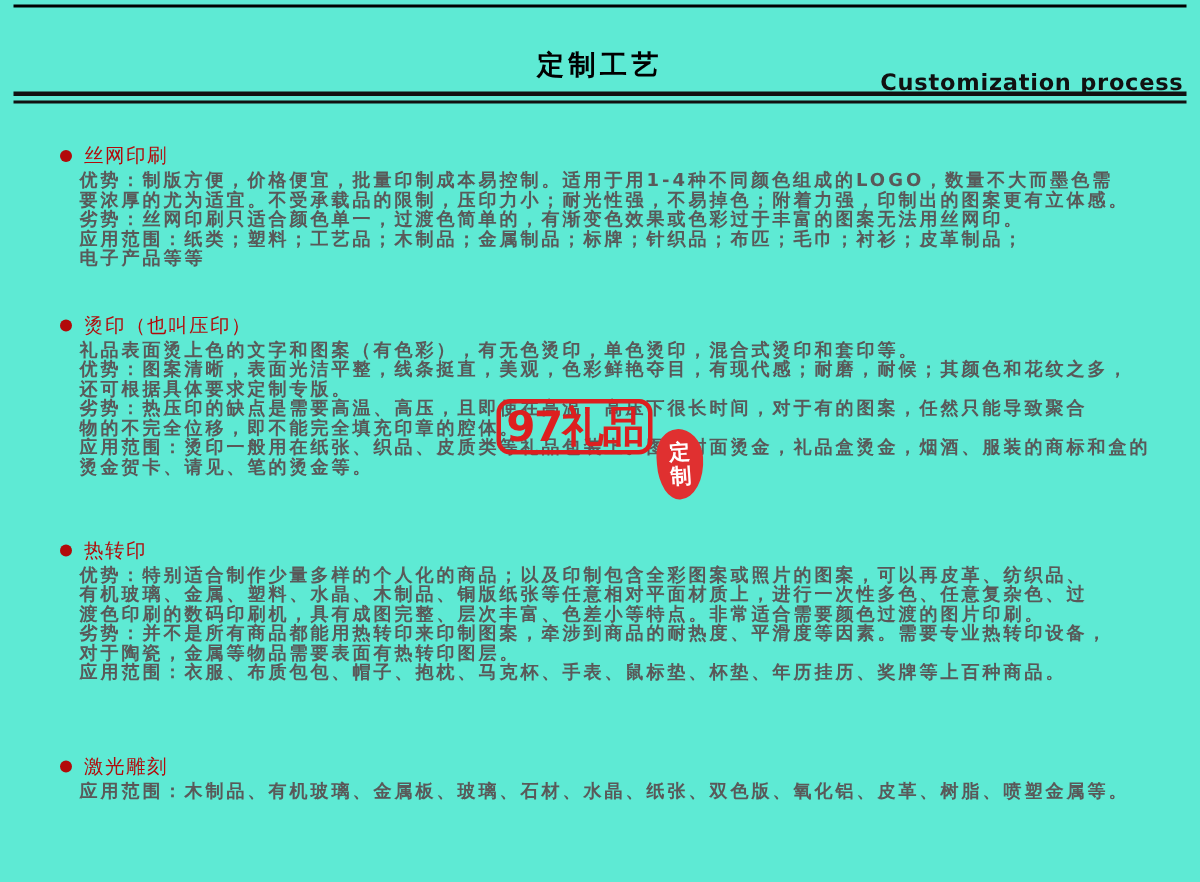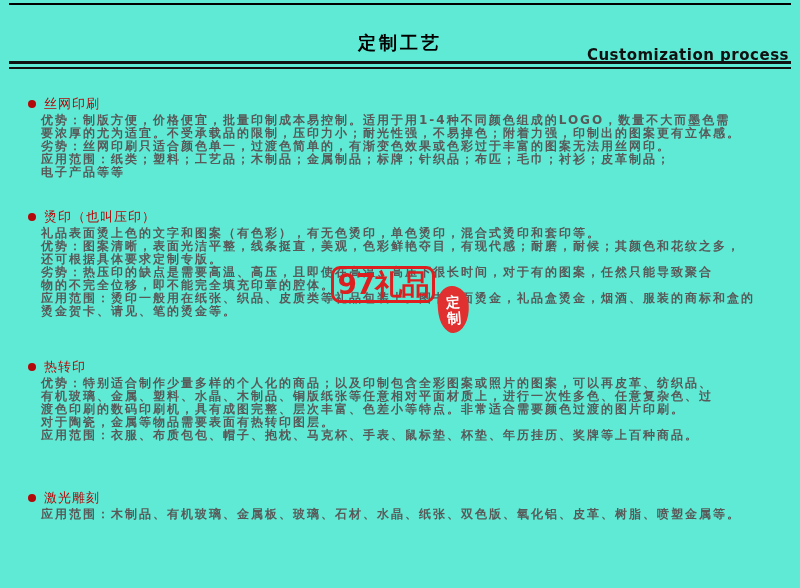--- a/index.html
+++ b/index.html
@@ -23,21 +23,21 @@
     font-size:15px; font-weight:bold; color:#111; letter-spacing:0.5px;
   }
   .rule-thick {
     position:absolute; left:9px; right:9px; top:61px;
     border-top:3px solid #111;
   }
   .rule-thin {
     position:absolute; left:9px; right:9px; top:67px;
     border-top:2px solid #111;
   }
-  .sections { position:absolute; top:88px; left:0; right:0; }
+  .sections { position:absolute; top:88px; left:12px; right:0; }
   .section.s1 { margin-top:8px; }
   .section.s2 { margin-top:30px; }
   .section.s3 { margin-top:41px; }
   .section.s4 { margin-top:48px; }
   .sec-head { padding-left:28px; height:16px; display:flex; align-items:center; }
   .bullet {
     display:inline-block; width:8px; height:8px; border-radius:50%;
     background:#b20a0a; margin-right:8px; flex:0 0 auto;
   }
   .sec-title {
@@ -108,20 +108,21 @@
       </div>
       <div class="section s3">
         <div class="sec-head">
           <span class="bullet"></span>
           <span class="sec-title">热转印</span>
         </div>
         <div class="sec-body">
           <div class="body-line">优势：特别适合制作少量多样的个人化的商品；以及印制包含全彩图案或照片的图案，可以再皮革、纺织品、</div>
           <div class="body-line">有机玻璃、金属、塑料、水晶、木制品、铜版纸张等任意相对平面材质上，进行一次性多色、任意复杂色、过</div>
           <div class="body-line">渡色印刷的数码印刷机，具有成图完整、层次丰富、色差小等特点。非常适合需要颜色过渡的图片印刷。</div>
+          <div class="body-line">劣势：并不是所有商品都能用热转印来印制图案，牵涉到商品的耐热度、平滑度等因素。需要专业热转印设备，</div>
           <div class="body-line">对于陶瓷，金属等物品需要表面有热转印图层。</div>
           <div class="body-line">应用范围：衣服、布质包包、帽子、抱枕、马克杯、手表、鼠标垫、杯垫、年历挂历、奖牌等上百种商品。</div>
         </div>
       </div>
       <div class="section s4">
         <div class="sec-head">
           <span class="bullet"></span>
           <span class="sec-title">激光雕刻</span>
         </div>
         <div class="sec-body">

